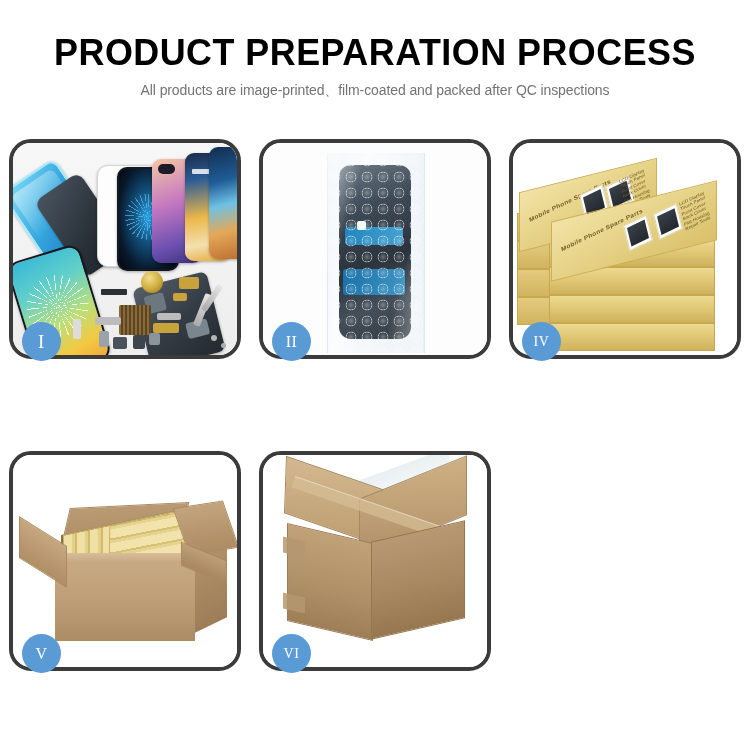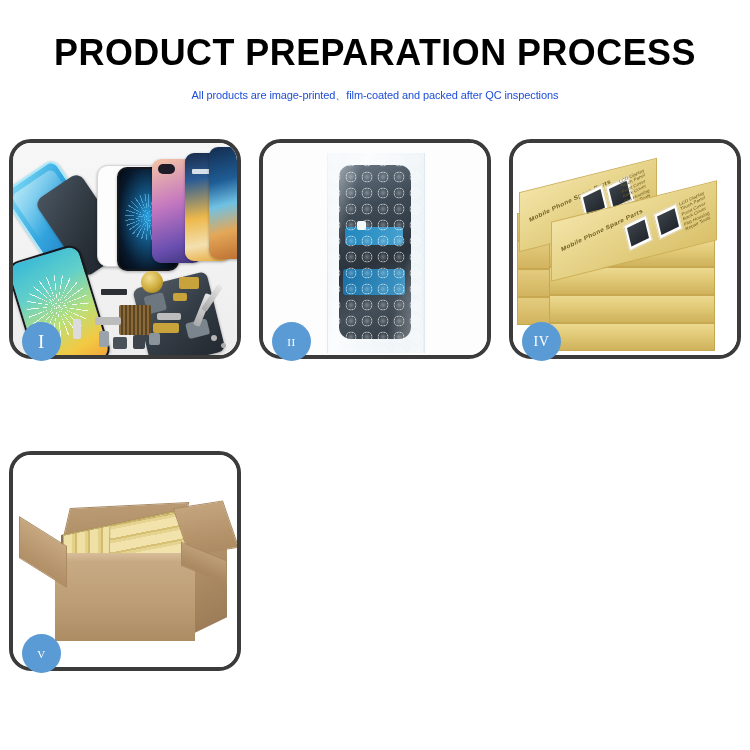--- a/index.html
+++ b/index.html
@@ -27,24 +27,24 @@
     font-size: 37px;
     font-weight: 700;
     letter-spacing: 0.5px;
     color: #000000;
     line-height: 1.0;
     white-space: nowrap;
     transform: scaleX(0.97);
   }
   .subtitle {
     font-family: "Liberation Sans", sans-serif;
-    font-size: 11px;
+    font-size: 14px;
     font-weight: 400;
-    color: #1d4ed8;
-    margin-top: 17px;
+    color: #737373;
+    margin-top: 11px;
     white-space: nowrap;
     letter-spacing: -0.1px;
   }
 
   
   .grid {
     position: absolute;
     left: 9px;
     top: 139px;
     width: 732px;
@@ -82,21 +82,21 @@
     color: #ffffff;
     display: flex;
     align-items: center;
     justify-content: center;
     font-family: "Liberation Serif", serif;
     font-size: 19px;
     font-weight: 400;
     letter-spacing: 0.5px;
     z-index: 6;
   }
-  .badge.small { font-size: 11px; }
+  .badge.small { font-size: 16px; }
   .badge.tiny { font-size: 14px; }
 
   
   .p1 { background: linear-gradient(180deg,#f7f7f7 0%, #f2f2f2 55%, #ededed 100%); }
   .ph {
     position: absolute;
     border-radius: 9px;
     box-shadow: 0 1px 3px rgba(0,0,0,.30);
   }
   .ph-blue-film {
@@ -611,14 +611,27 @@
       <div class="ct-rim"></div>
       <div class="ct-body"></div>
       <div class="ct-body-r"></div>
       <div class="flap flap-left"></div>
       <div class="flap flap-right"></div>
       <div class="flap flap-front"></div>
     </div>
     <div class="badge small">V</div>
   </div>
 
+  <div class="panel">
+    <div class="panel-clip p6">
+      <div class="sb-shadow"></div>
+      <div class="sb-top"></div>
+      <div class="sb-top2"></div>
+      <div class="sb-tape"></div>
+      <div class="sb-left"></div>
+      <div class="sb-right"></div>
+      <div class="sb-tape2"></div>
+      <div class="sb-tape3"></div>
+    </div>
+    <div class="badge tiny">VI</div>
+  </div>
 
 </div>
 
 </body></html>

